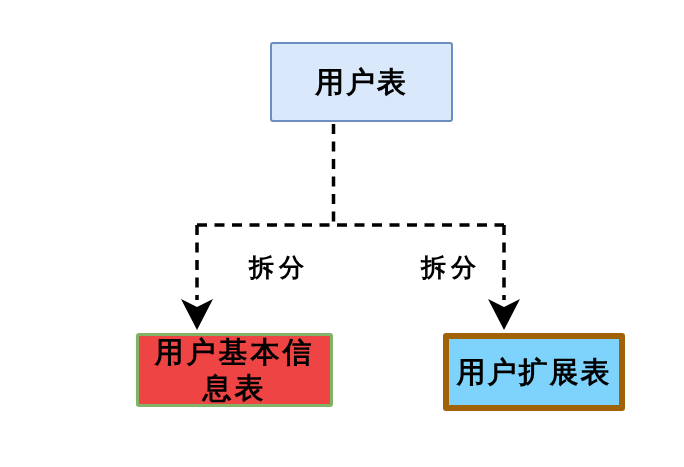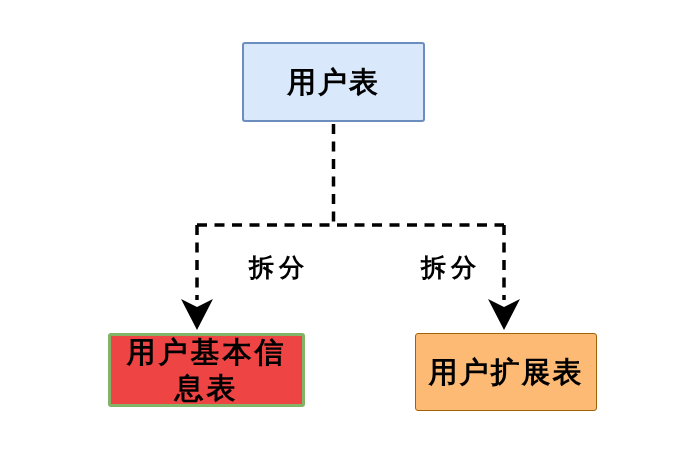--- a/index.html
+++ b/index.html
@@ -21,42 +21,43 @@
     position: absolute;
     box-sizing: border-box;
     display: flex;
     align-items: center;
     justify-content: center;
     text-align: center;
     font-weight: bold;
     color: #000000;
     border-radius: 3px;
     line-height: 1.25;
+    margin-left: 28px;
   }
   .node-user-table {
     left: 242px; top: 42px;
     width: 183px; height: 80px;
     background: #dae8fc;
     border: 2.5px solid #6c8ebf;
     font-size: 29px;
     letter-spacing: 2px;
   }
   .node-user-basic-info {
     left: 108px; top: 333px;
     width: 197px; height: 74px;
     background: #ef4444;
     border: 3px solid #82b366;
     font-size: 29px;
     letter-spacing: 3px;
   }
   .node-user-extension {
     left: 415px; top: 333px;
     width: 182px; height: 78px;
-    background: #fdba74;
-    border: 1px solid #a16207;
+    background: #7dd3fc;
+    border: 6px solid #a16207;
     font-size: 29px;
     letter-spacing: 2px;
   }
   .node-label { display: inline-block; }
   .edge-label {
     position: absolute;
     font-weight: bold;
     font-size: 25px;
     color: #000000;
     letter-spacing: 5px;

